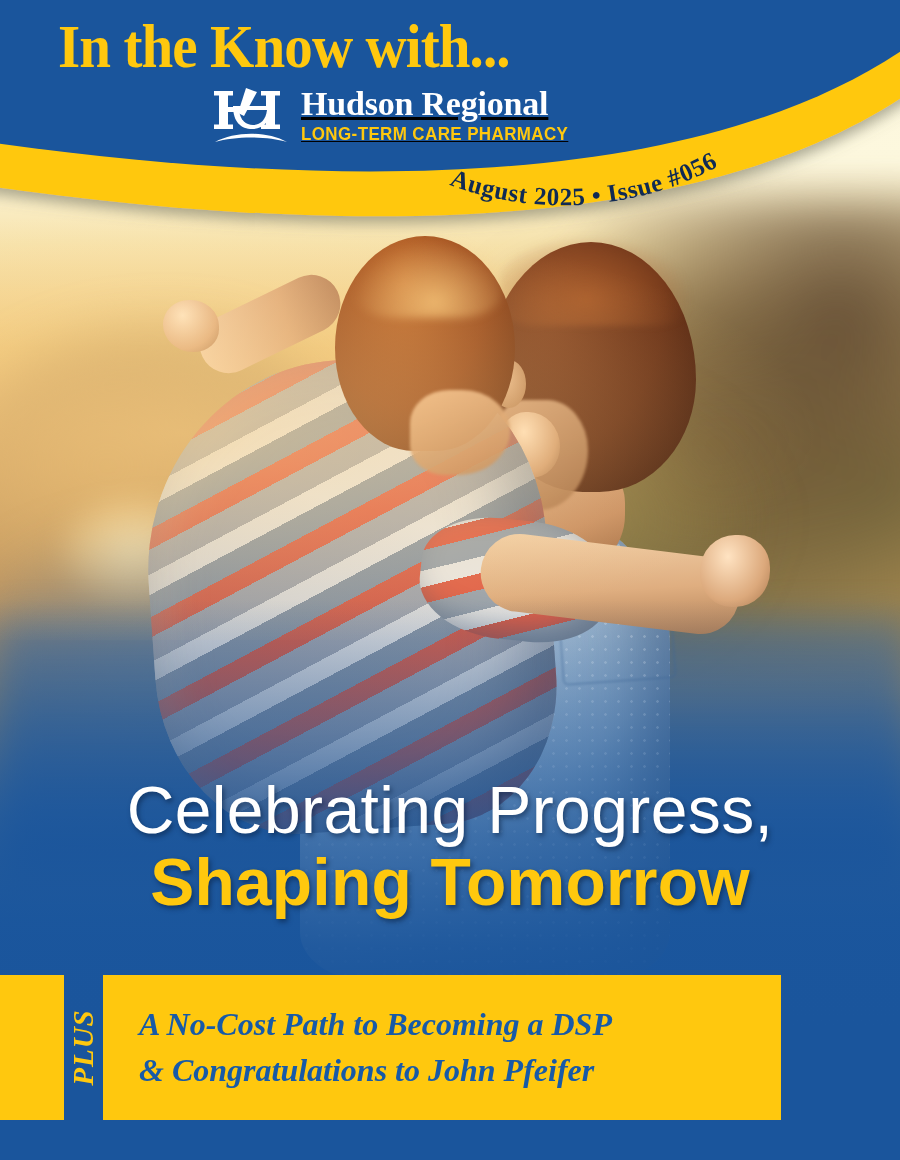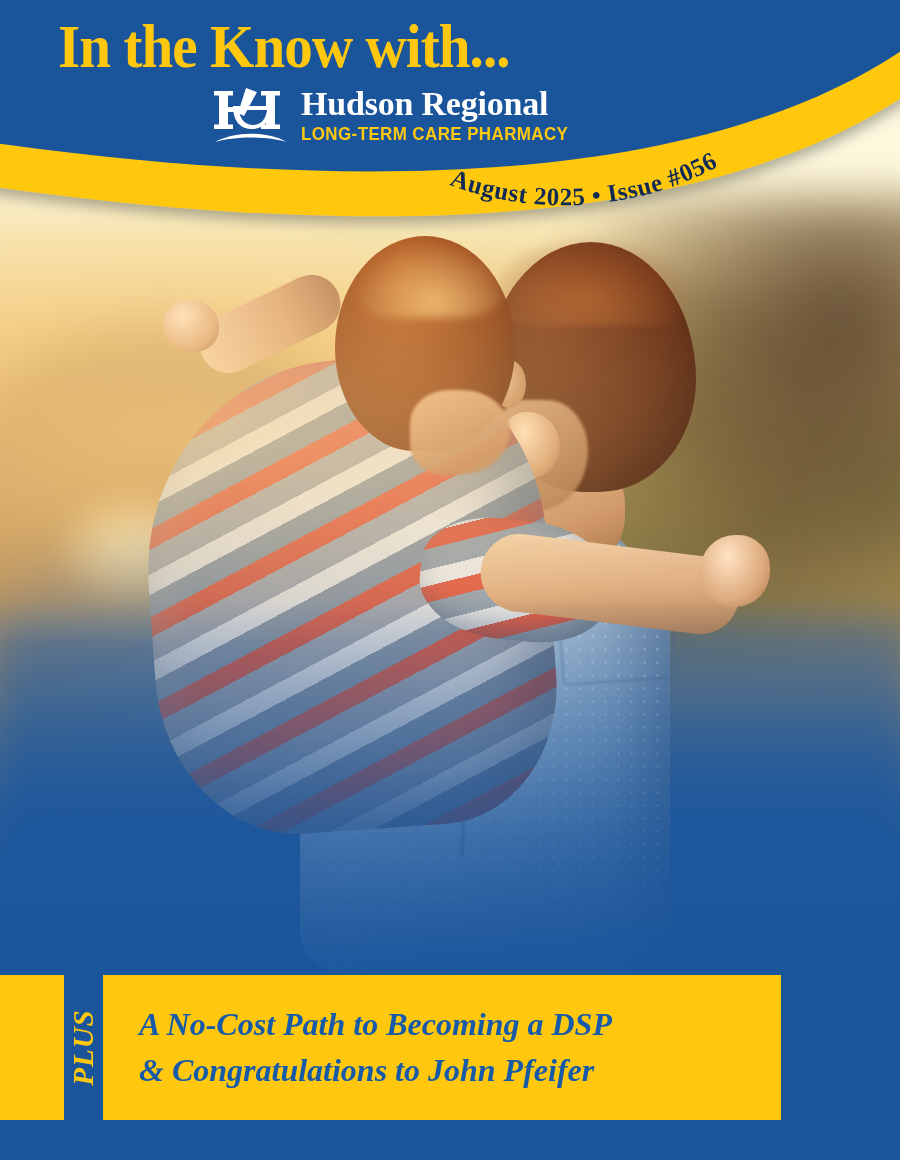--- a/index.html
+++ b/index.html
@@ -331,21 +331,21 @@
 
   .logo-block {
     position: absolute;
     left: 213px;
     top: 86px;
     display: flex;
     align-items: center;
     gap: 12px;
   }
   .logo-mark { width: 76px; height: 58px; display: block; flex: none; }
-  .logo-words { display: flex; flex-direction: column; line-height: 1; }
+  .logo-words { display: flex; flex-direction: column; line-height: 1; text-decoration: underline; }
   .logo-name {
     font-family: "Liberation Serif", serif;
     font-weight: bold;
     font-size: 34px;
     color: #ffffff;
     letter-spacing: -.2px;
     white-space: nowrap;
   }
   .logo-sub {
     font-family: "Liberation Sans", sans-serif;
@@ -532,20 +532,24 @@
     </div>
 
     <svg class="issue-line" viewBox="0 0 420 110">
       <path id="issuePath" d="M 6,62 C 120,108 260,86 352,-6" fill="none"></path>
       <text>
         <textPath href="#issuePath" startOffset="2%" id="issueTextPath">August 2025 • Issue #056</textPath>
       </text>
     </svg>
   </div>
 
+  <div class="headline">
+    <div class="headline-1">Celebrating Progress,</div>
+    <div class="headline-2">Shaping Tomorrow</div>
+  </div>
 
   <div class="plus-left-block"></div>
   <div class="plus-label-strip">
     <span class="plus-label">PLUS</span>
   </div>
   <div class="plus-box">
     <div class="plus-text">A No-Cost Path to Becoming a DSP
 &amp; Congratulations to John Pfeifer</div>
   </div>
 

